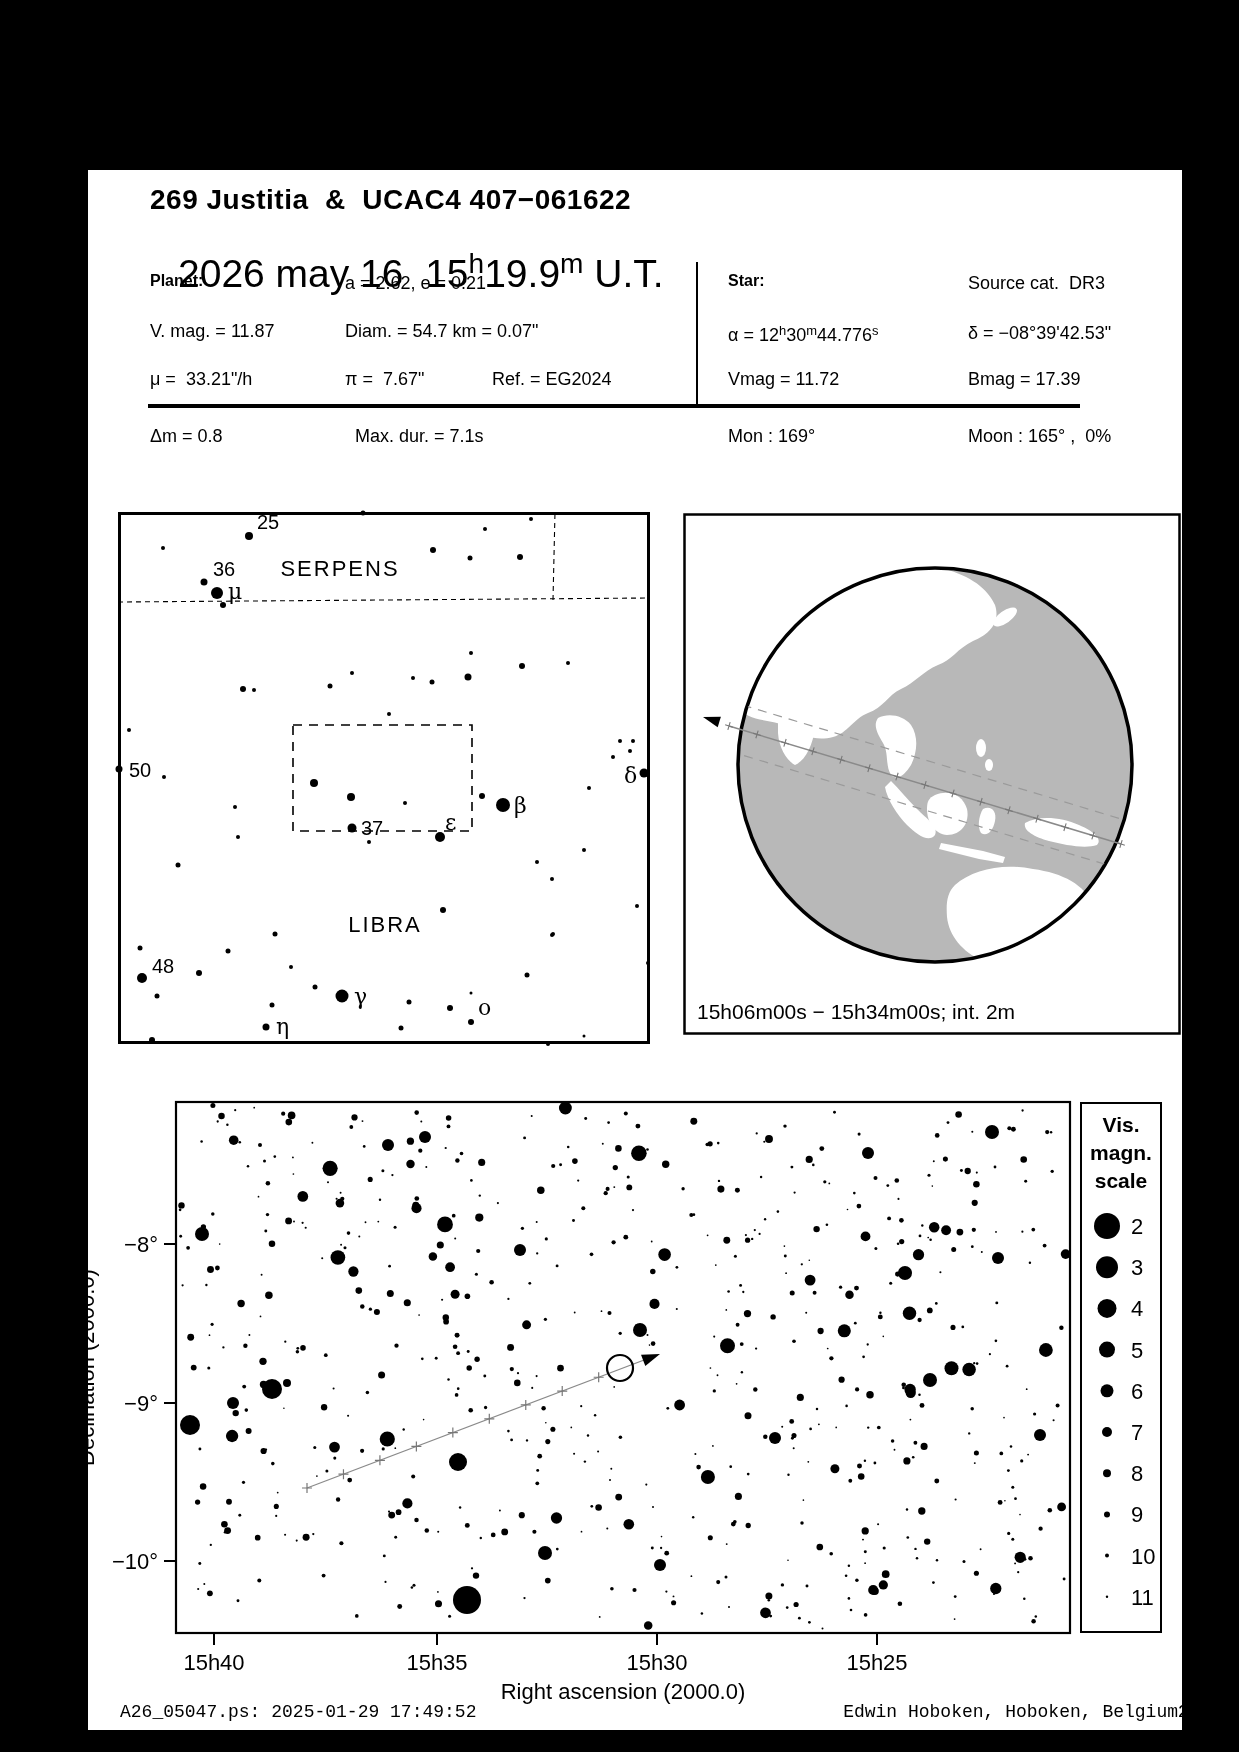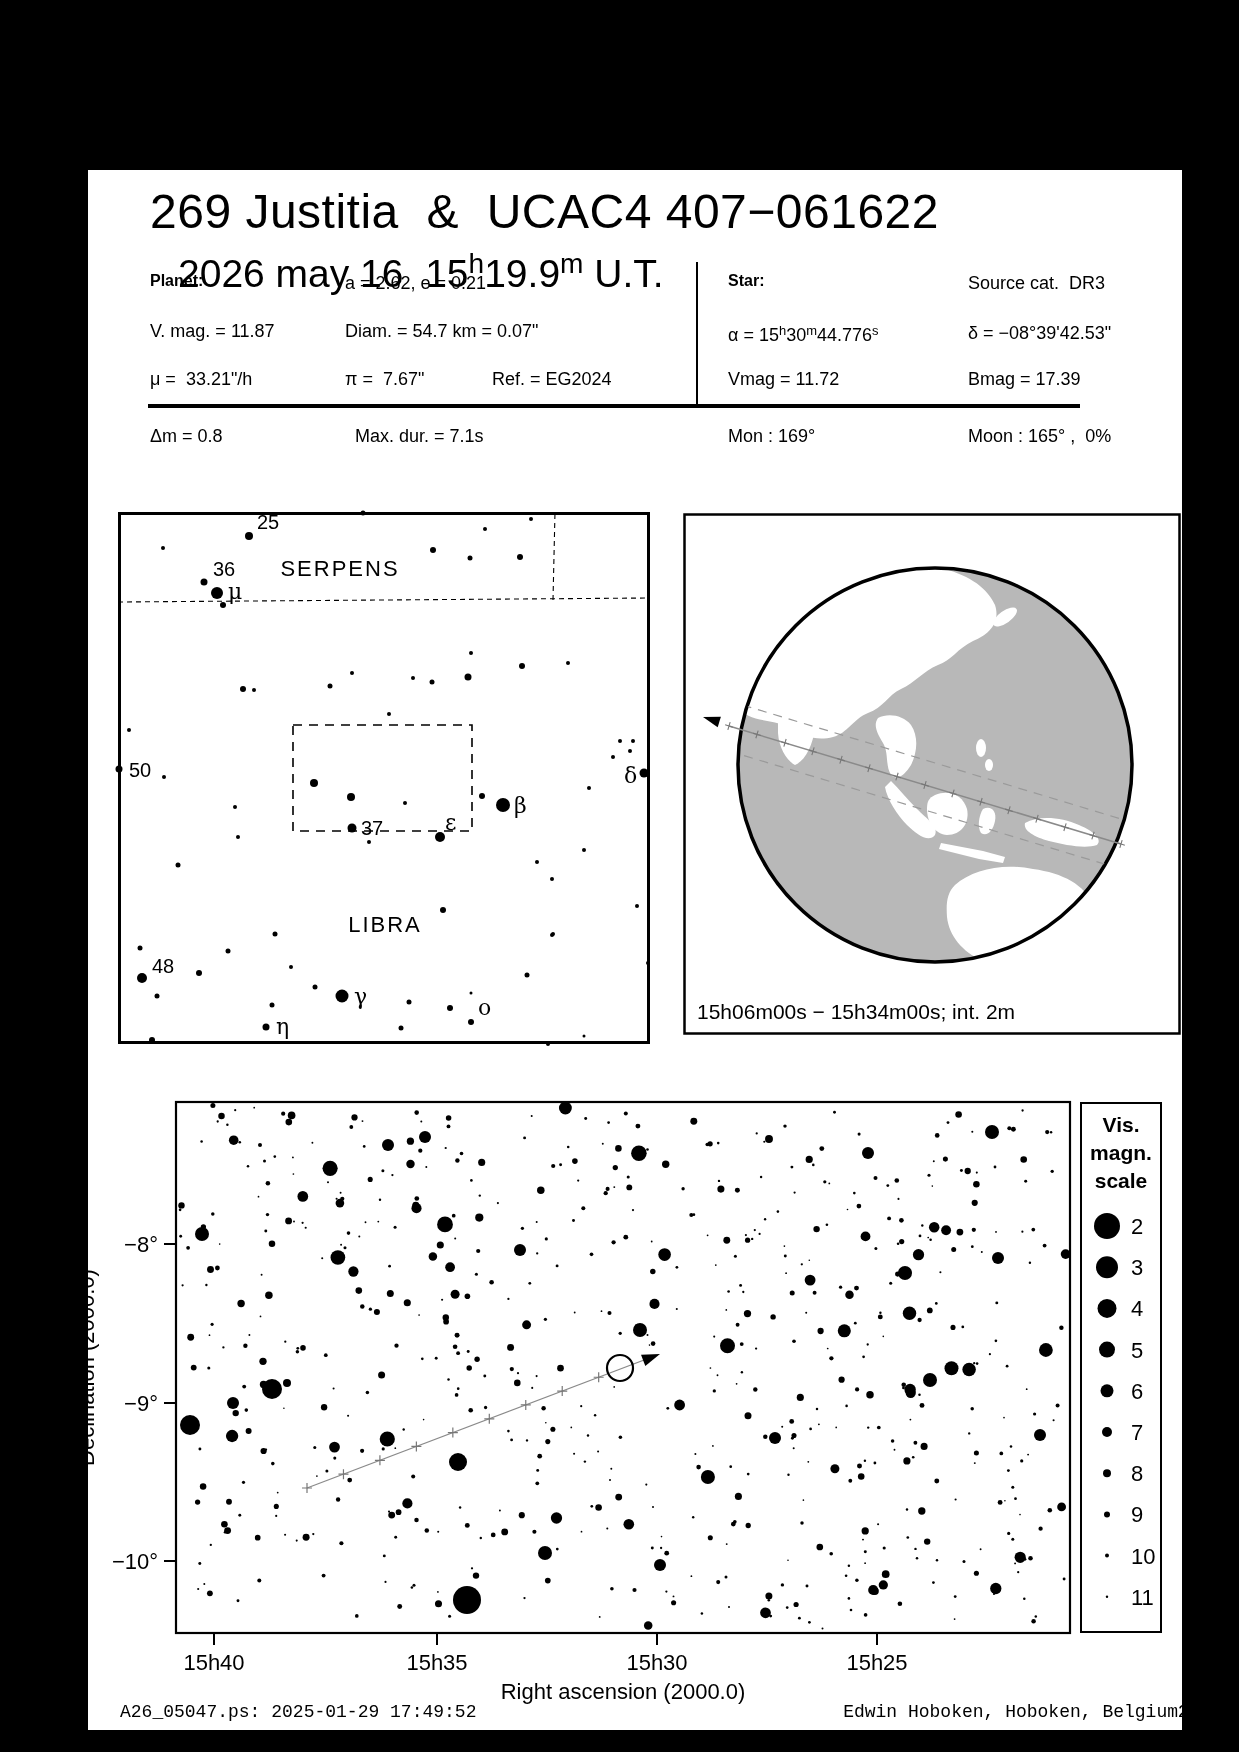--- a/index.html
+++ b/index.html
@@ -1,20 +1,20 @@
 <!DOCTYPE html>
 <html><head>
 <meta charset="utf-8">
 <style>
   html,body{margin:0;padding:0;}
   body{width:1239px;height:1752px;background:#000;position:relative;
        font-family:"Liberation Sans",sans-serif;color:#000;}
   .paper{position:absolute;left:88px;top:170px;width:1094px;height:1560px;background:#fff;}
   .abs{position:absolute;white-space:pre;}
-  .title{left:150px;top:184px;font-size:48px;font-weight:normal;letter-spacing:.5px;}
+  .title{left:150px;top:184px;font-size:28px;font-weight:bold;letter-spacing:.5px;}
   .subtitle{left:178px;top:248px;font-size:39px;}
   .sup{font-size:.72em;vertical-align:.5em;}
   .cell{font-size:18px;}
   .hd{font-weight:bold;font-size:16px;}
   .vdiv{left:696px;top:262px;width:2px;height:146px;background:#000;}
   .rule{left:148px;top:404px;width:932px;height:4px;background:#000;}
   svg{position:absolute;overflow:visible;}
   svg text{font-family:"Liberation Sans",sans-serif;fill:#000;}
   .const-label{font-size:22px;letter-spacing:2px;}
   .num-label{font-size:20px;}
@@ -34,21 +34,21 @@
 <div class="abs title">269 Justitia  &amp;  UCAC4 407−061622</div>
 <div class="abs subtitle"><span>2026 may 16  15</span><span class="sup">h</span><span>19.9</span><span class="sup">m</span><span> U.T.</span></div>
 
 <div class="abs cell hd" style="left:150px;top:272px">Planet:</div>
 <div class="abs cell" style="left:345px;top:273px">a = 2.62, e = 0.21</div>
 <div class="abs cell hd" style="left:728px;top:272px">Star:</div>
 <div class="abs cell" style="left:968px;top:273px">Source cat.  DR3</div>
 
 <div class="abs cell" style="left:150px;top:321px">V. mag. = 11.87</div>
 <div class="abs cell" style="left:345px;top:321px">Diam. = 54.7 km = 0.07"</div>
-<div class="abs cell" style="left:728px;top:323px"><span>α = 15</span><span class="sup">h</span><span>30</span><span class="sup">m</span><span>44.776</span><span class="sup">s</span></div>
+<div class="abs cell" style="left:728px;top:323px"><span>α = 12</span><span class="sup">h</span><span>30</span><span class="sup">m</span><span>44.776</span><span class="sup">s</span></div>
 <div class="abs cell" style="left:968px;top:323px">δ = −08°39'42.53"</div>
 
 <div class="abs cell" style="left:150px;top:369px">μ =  33.21"/h</div>
 <div class="abs cell" style="left:345px;top:369px">π =  7.67"</div>
 <div class="abs cell" style="left:492px;top:369px">Ref. = EG2024</div>
 <div class="abs cell" style="left:728px;top:369px">Vmag = 11.72</div>
 <div class="abs cell" style="left:968px;top:369px">Bmag = 17.39</div>
 
 <div class="abs vdiv"></div>
 <div class="abs rule"></div>

